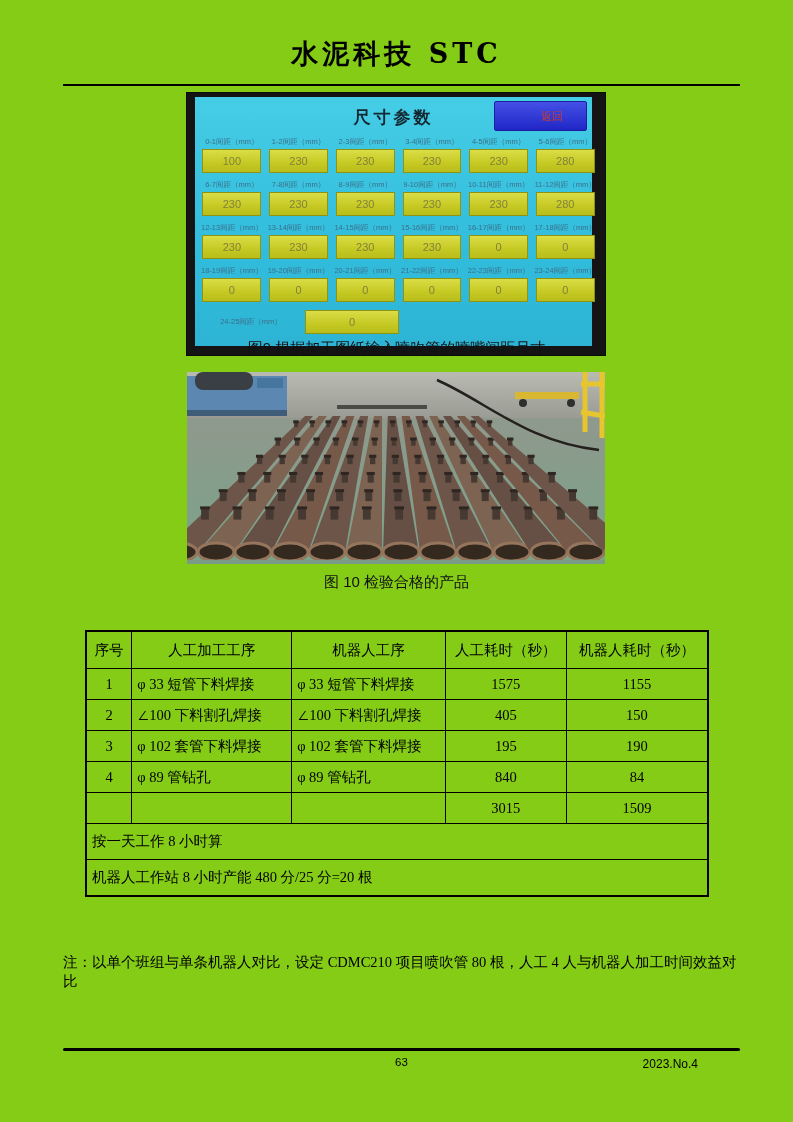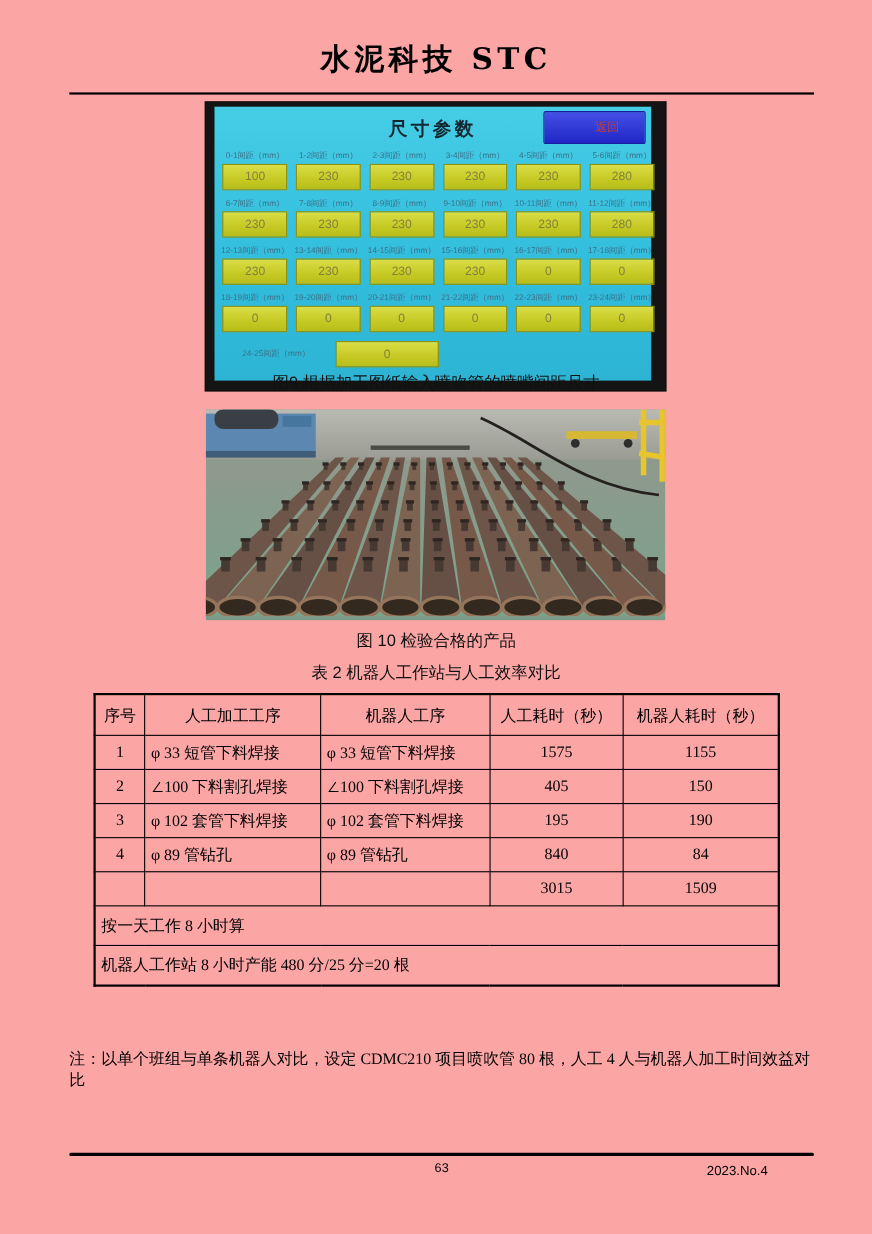--- a/index.html
+++ b/index.html
@@ -1,18 +1,18 @@
 <!DOCTYPE html>
 <html><head>
 <meta charset="utf-8">
 <style>
   html,body{margin:0;padding:0;background:#ffffff;}
   body{width:793px;height:1122px;position:relative;overflow:hidden;
        font-family:"Liberation Serif",serif;color:#000;}
-  .page{position:absolute;inset:0;background:#fca5a5;}
+  .page{position:absolute;inset:0;background:#84cc16;}
 
   
   .journal-title{position:absolute;top:36px;left:0;width:100%;text-align:center;
     font-family:"DejaVu Serif",serif;font-size:27px;letter-spacing:4px;font-weight:600;}
   .header-rule{position:absolute;top:84px;left:63px;width:677px;height:2px;background:#000;}
 
   
   .hmi-wrap{position:absolute;top:93px;left:187px;width:418px;height:262px;
     background:#141414;box-shadow:0 0 0 1px #0a0a0a;}
   .hmi-screen{position:absolute;top:4px;left:8px;right:13px;bottom:9px;
@@ -404,21 +404,20 @@
           <rect x="381.06399999999996" y="117.18" width="8.96" height="3" fill="#2f2622"></rect>
           <rect x="402.42" y="136.40000000000003" width="7.800000000000001" height="11.2" fill="#463931"></rect>
           <rect x="401.42" y="134.40000000000003" width="9.8" height="3" fill="#2f2622"></rect>
           <ellipse cx="436" cy="180" rx="18" ry="9" fill="#33291f" stroke="#96755d" stroke-width="3"></ellipse>
         </g>
       <rect x="0" y="188" width="418" height="4" fill="#7b9b86"></rect>
     </svg>
   </div>
   <div class="caption" id="fig10-caption">图 10 检验合格的产品</div>
 
-  <div class="caption" id="table-title">表 2  机器人工作站与人工效率对比</div>
   <table class="cmp-table">
     <colgroup>
       <col style="width:7.2%">
         <col style="width:25.2%">
         <col style="width:24.2%">
       <col style="width:19.1%">
         <col style="width:22.3%">
     </colgroup>
     <thead>
         <tr id="cmp-head">

